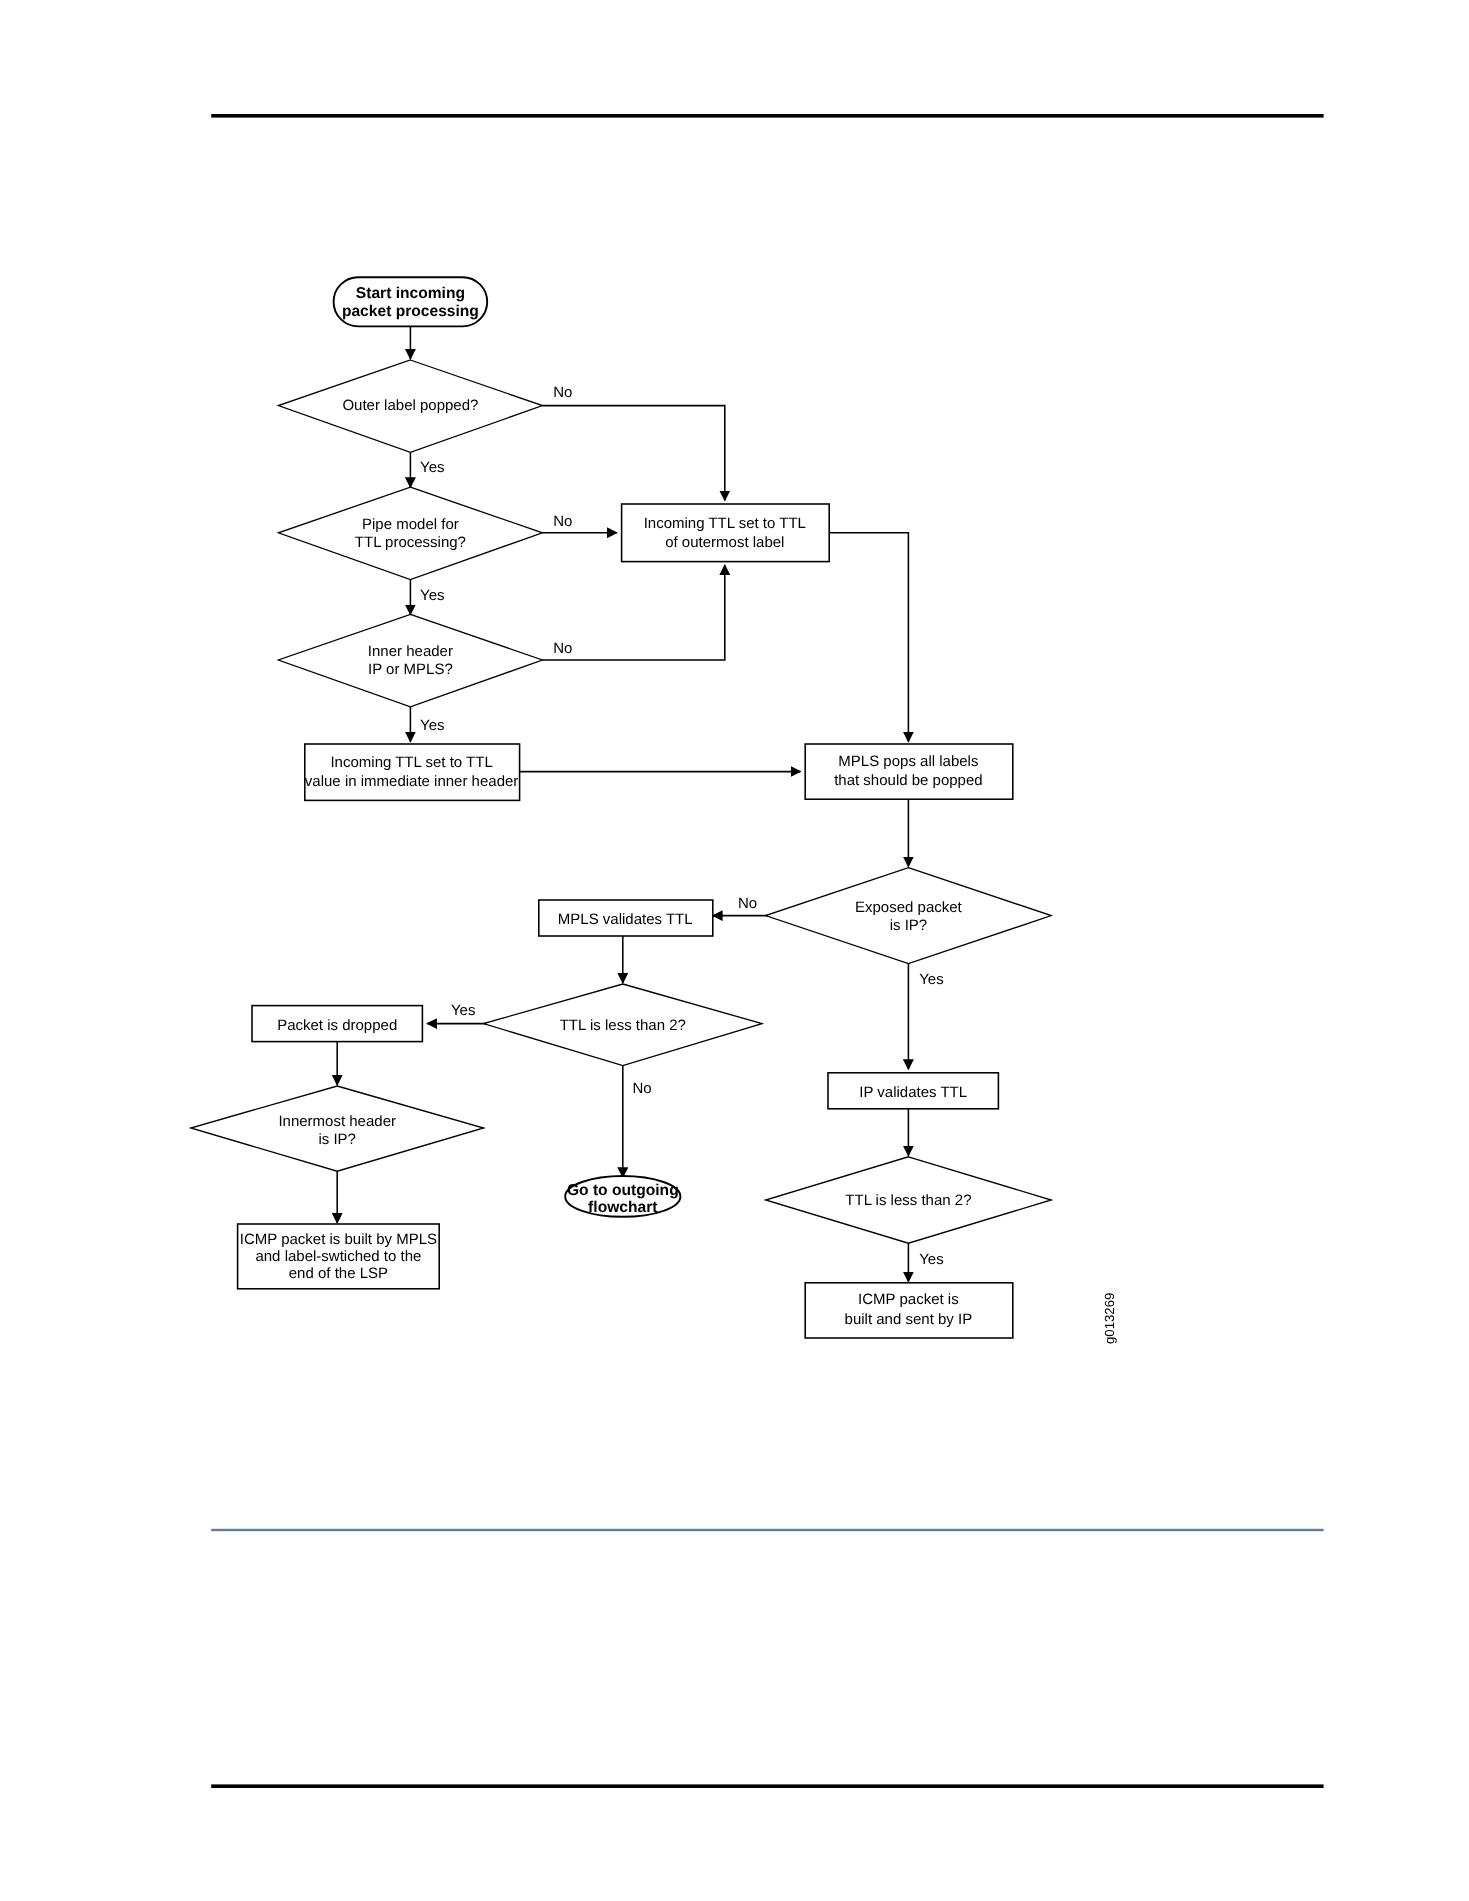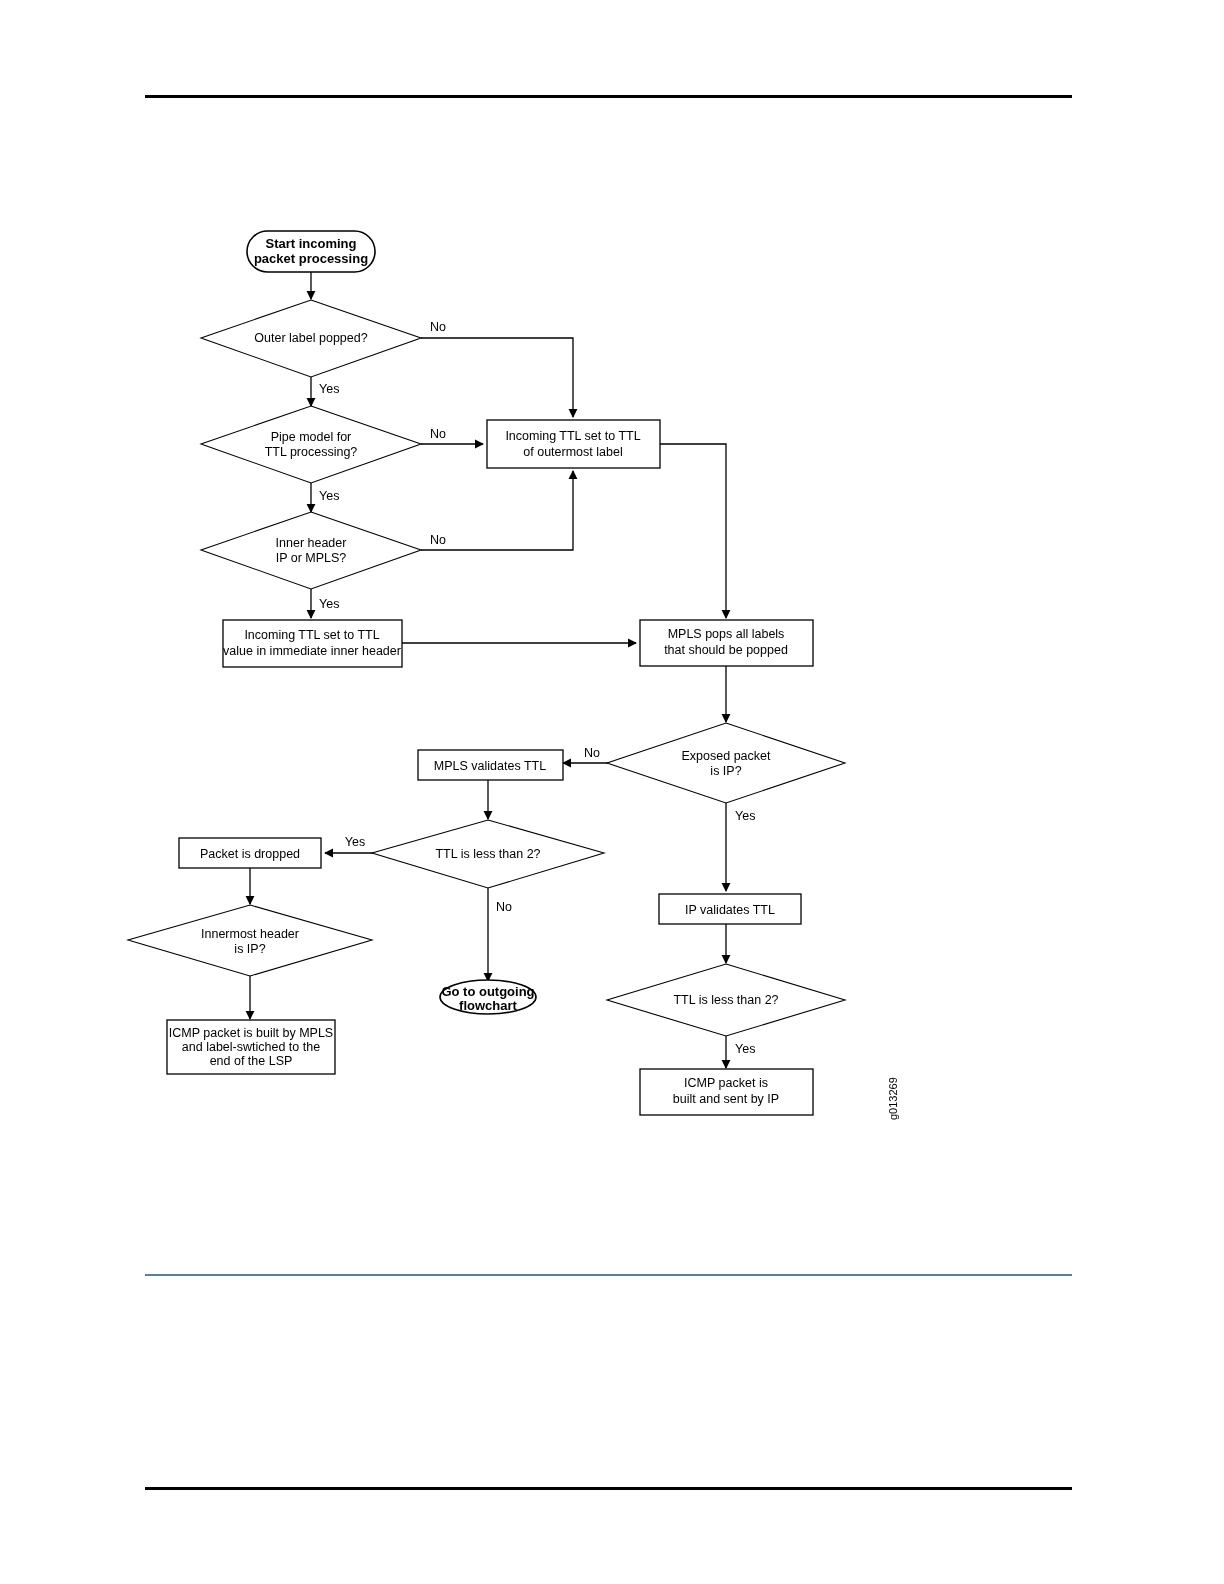--- a/index.html
+++ b/index.html
@@ -11,20 +11,21 @@
     width: 1224px;
     height: 1584px;
     position: relative;
     font-family: "Liberation Sans", sans-serif;
     overflow: hidden;
   }
   .page {
     position: absolute;
     inset: 0;
     background: #ffffff;
+    margin-left: 31px;
   }
   .rule {
     position: absolute;
     left: 145px;
     width: 927px;
   }
   .rule-top {
     top: 95px;
     height: 3px;
     background: #000000;

